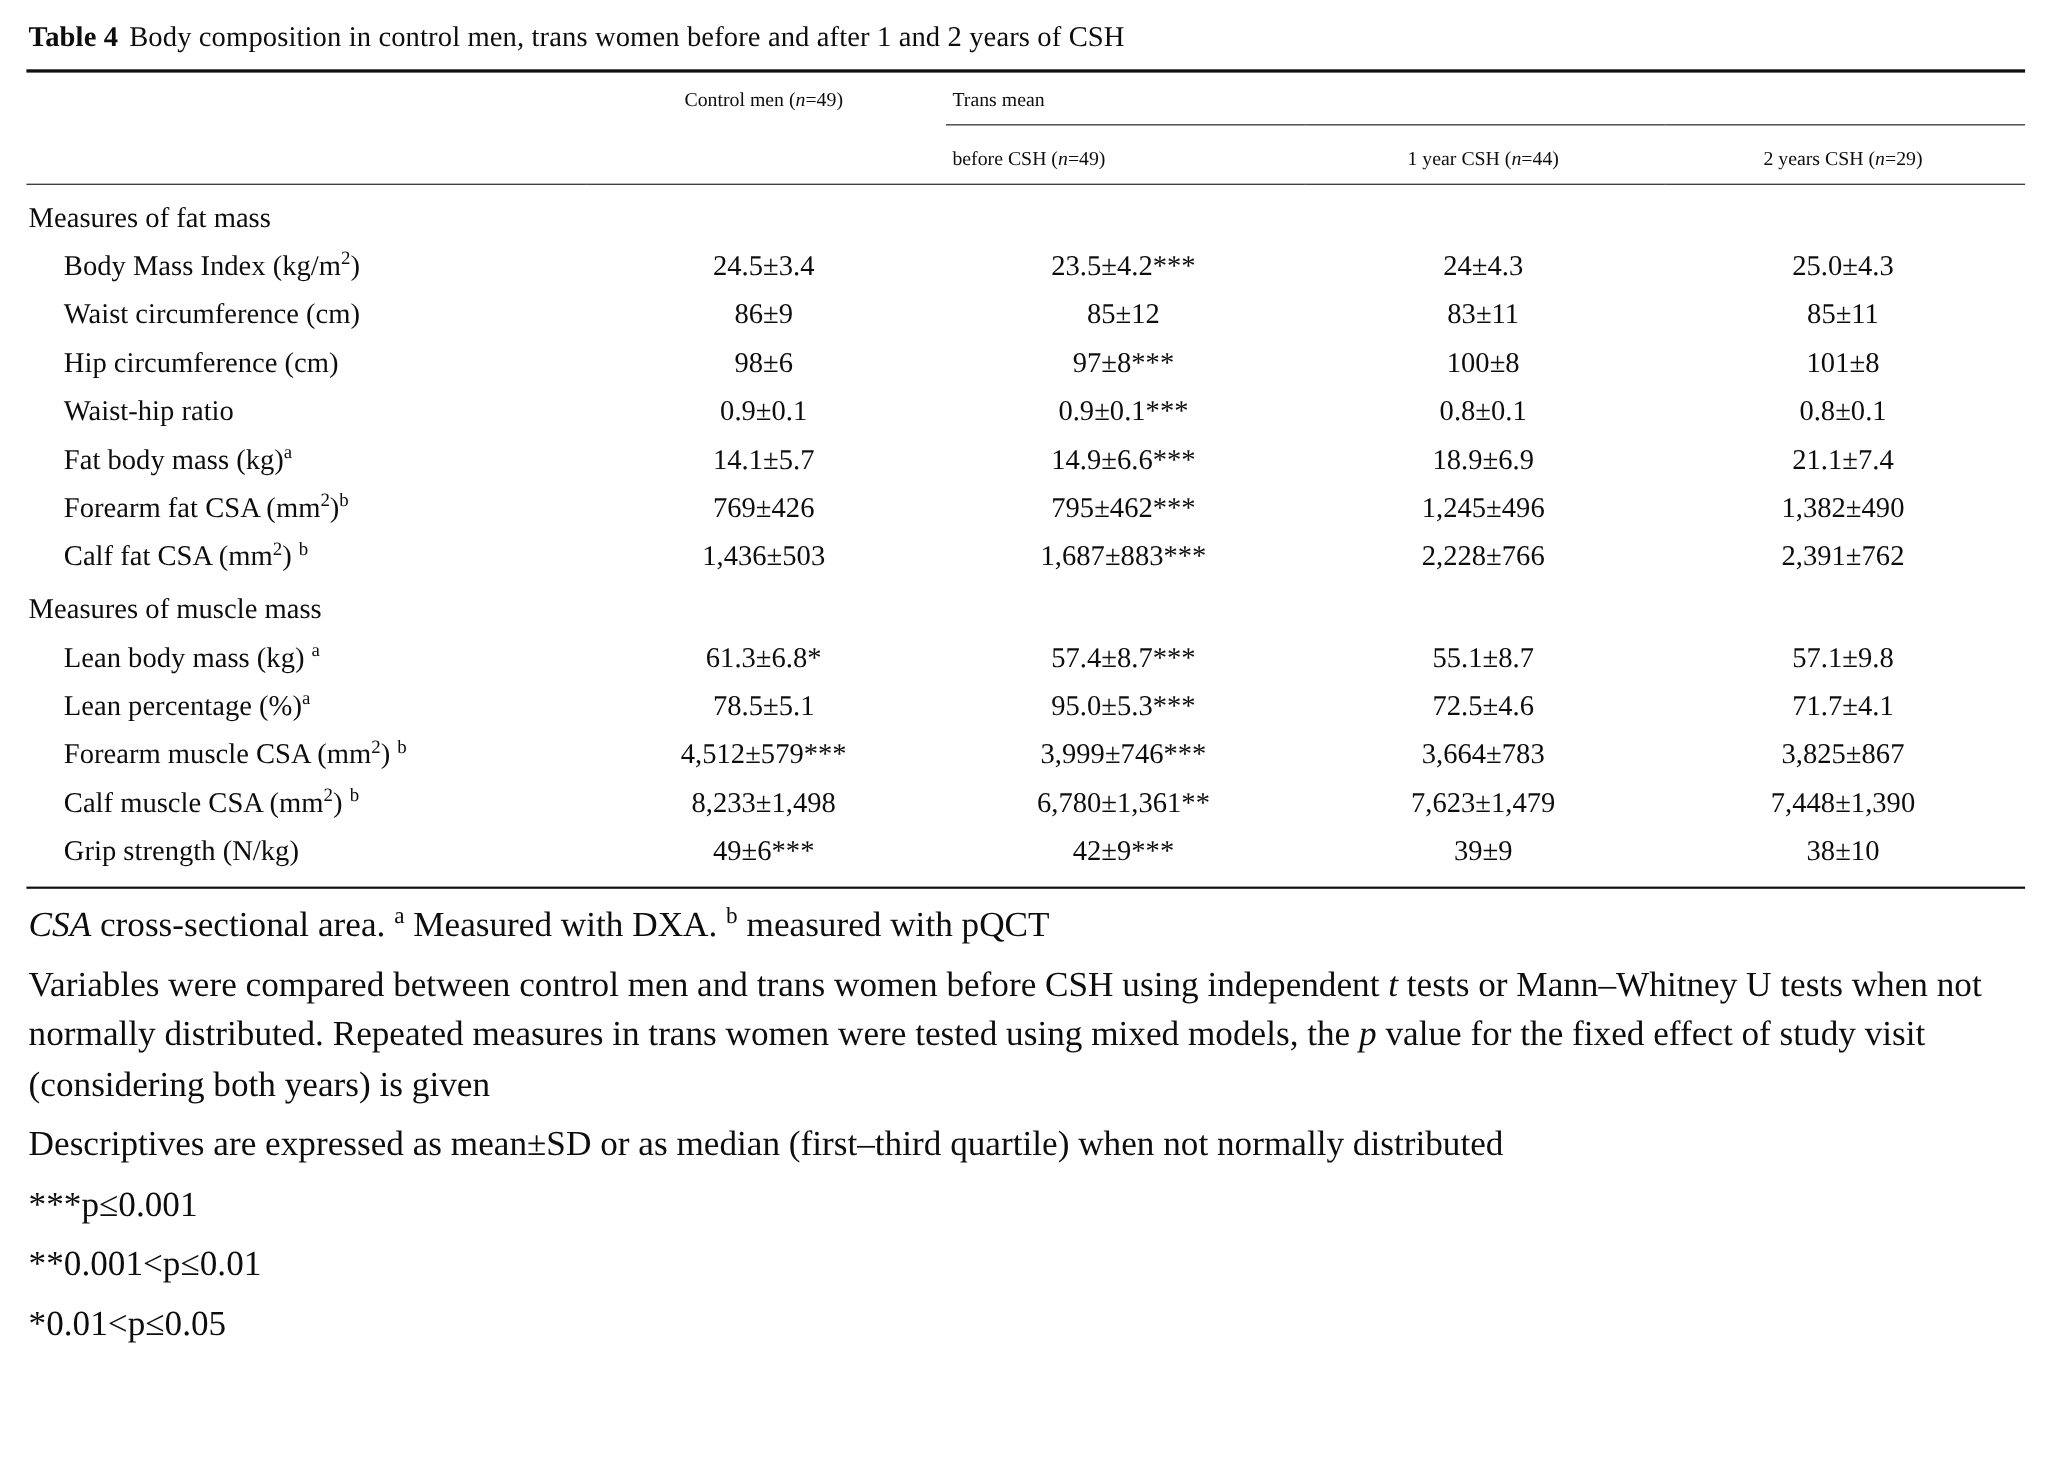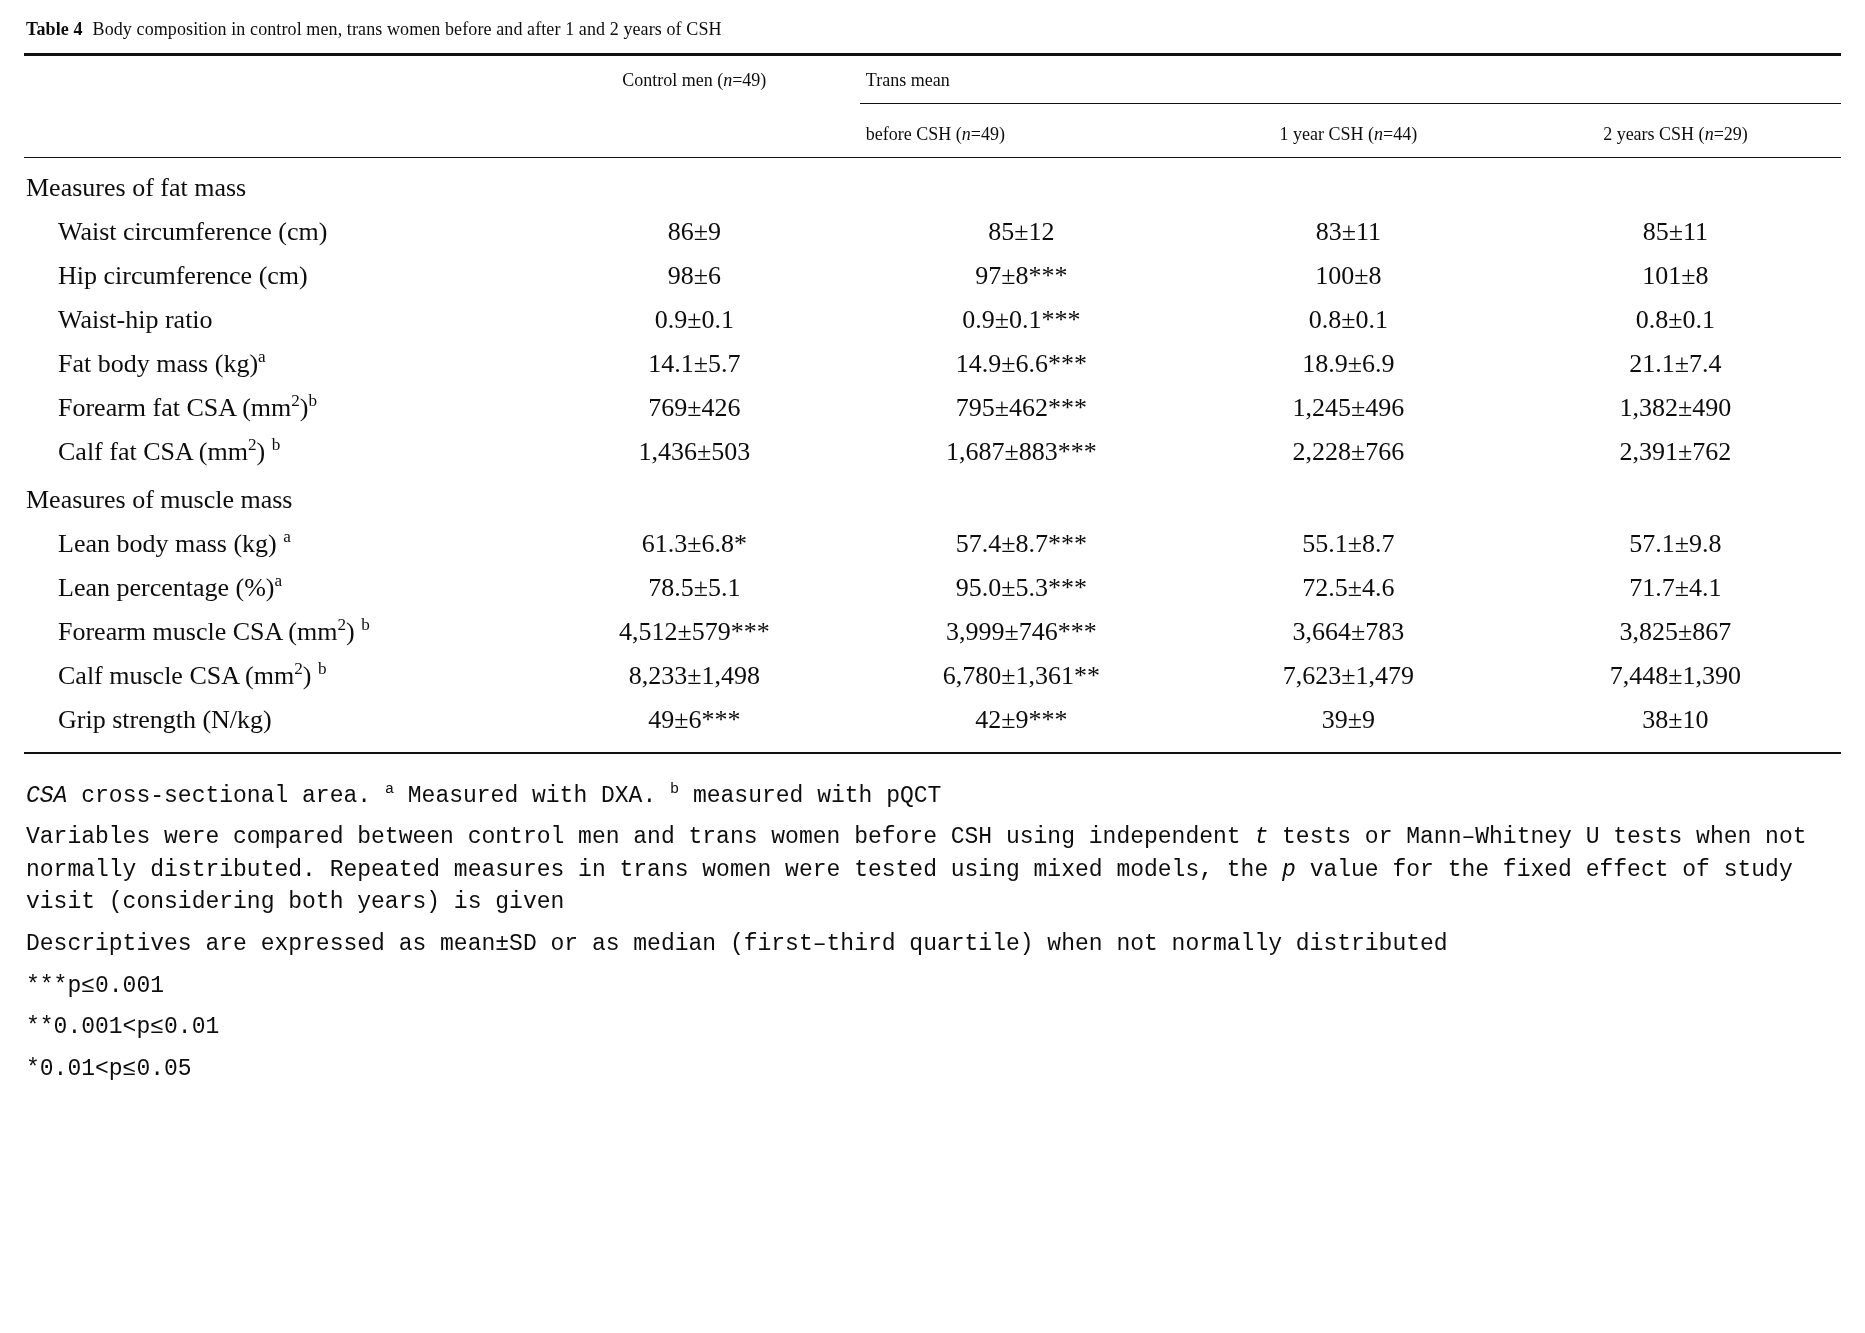--- a/index.html
+++ b/index.html
@@ -13,21 +13,21 @@
     font-family: "Liberation Serif", serif;
     color: #0d0d0d;
   }
   .page {
     padding: 18px 24px 10px 24px;
     box-sizing: border-box;
     width: 1865px;
   }
   
   .caption {
-    font-size: 18px;
+    font-size: 26px;
     line-height: 1.25;
     margin: 0 0 12px 2px;
     letter-spacing: 0.1px;
   }
   .caption .tbl-num {
     font-weight: bold;
   }
   .caption .tbl-title {
     padding-left: 10px;
   }
@@ -76,24 +76,23 @@
     padding: 7px 4px 7px 0;
     white-space: nowrap;
   }
   .section-row td.lbl { padding-top: 11px; }
 
   sup { font-size: 0.66em; vertical-align: super; line-height: 0; }
   .ital { font-style: italic; }
 
   
   .notes {
-    margin-top: 26px;
-    font-size: 23px;
+    margin-top: 10px;
+    font-size: 32px;
     line-height: 1.42;
-    font-family: Liberation Mono, monospace;
   }
   .notes p {
     margin: 0 0 9px 2px;
   }
   .notes p.tight { margin-bottom: 9px; }
 </style>
 </head>
 <body>
 
 <div class="page">
@@ -142,20 +141,27 @@
         <td class="rule-mid" colspan="5" style="height:4px;"></td>
       </tr>
     </thead>
 
     <tbody>
 
       <tr class="section-row">
         <td class="lbl" colspan="5">Measures of fat mass</td>
       </tr>
 
+      <tr>
+        <td class="lbl indent">Body Mass Index (kg/m<sup>2</sup>)</td>
+        <td class="val">24.5±3.4</td>
+        <td class="val">23.5±4.2***</td>
+        <td class="val">24±4.3</td>
+        <td class="val">25.0±4.3</td>
+      </tr>
       <tr>
         <td class="lbl indent">Waist circumference (cm)</td>
         <td class="val">86±9</td>
         <td class="val">85±12</td>
         <td class="val">83±11</td>
         <td class="val">85±11</td>
       </tr>
       <tr>
         <td class="lbl indent">Hip circumference (cm)</td>
         <td class="val">98±6</td>

